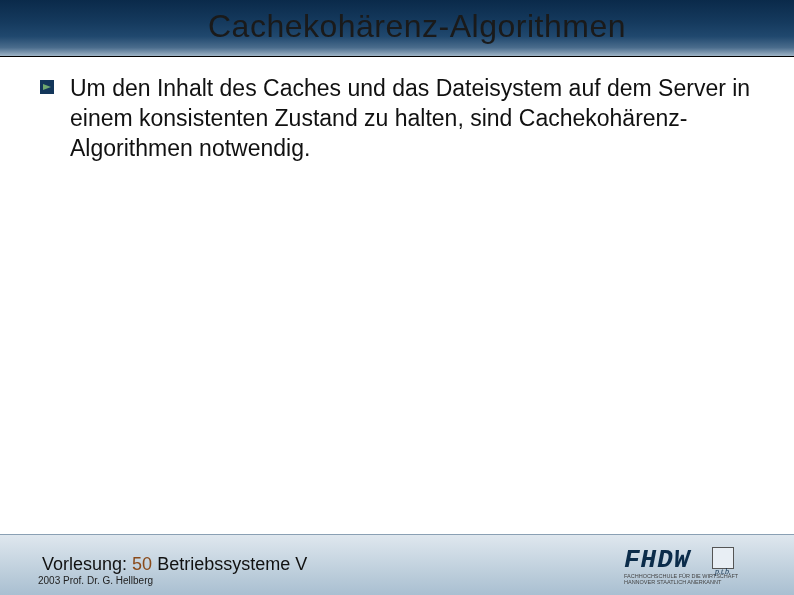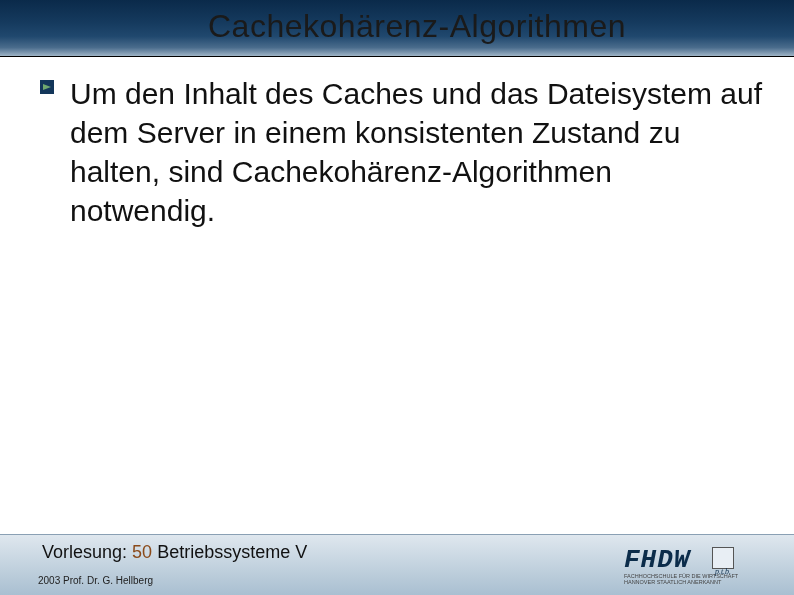--- a/index.html
+++ b/index.html
@@ -54,40 +54,40 @@
     align-items: flex-start;
   }
   .bullet-icon {
     flex: 0 0 auto;
     width: 14px;
     height: 14px;
     margin-top: 6px;
     margin-right: 16px;
   }
   .bullet-text {
-    font-size: 30px;
+    font-size: 23px;
     line-height: 1.3;
     color: #111;
   }
   .footer-bar {
     position: absolute;
     left: 0;
     right: 0;
     bottom: 0;
     height: 60px;
     background: linear-gradient(to bottom,
       #dfe7ee 0%,
       #c9d7e2 40%,
       #a9bfd1 100%);
     border-top: 1px solid #8aa0b4;
   }
   .footer-left {
     position: absolute;
     left: 42px;
-    bottom: 32px;
+    bottom: 20px;
     font-size: 18px;
     color: #111;
   }
   .footer-left .num {
     color: #8a4a1a;
   }
   .footer-sub {
     position: absolute;
     left: 38px;
     bottom: 9px;

